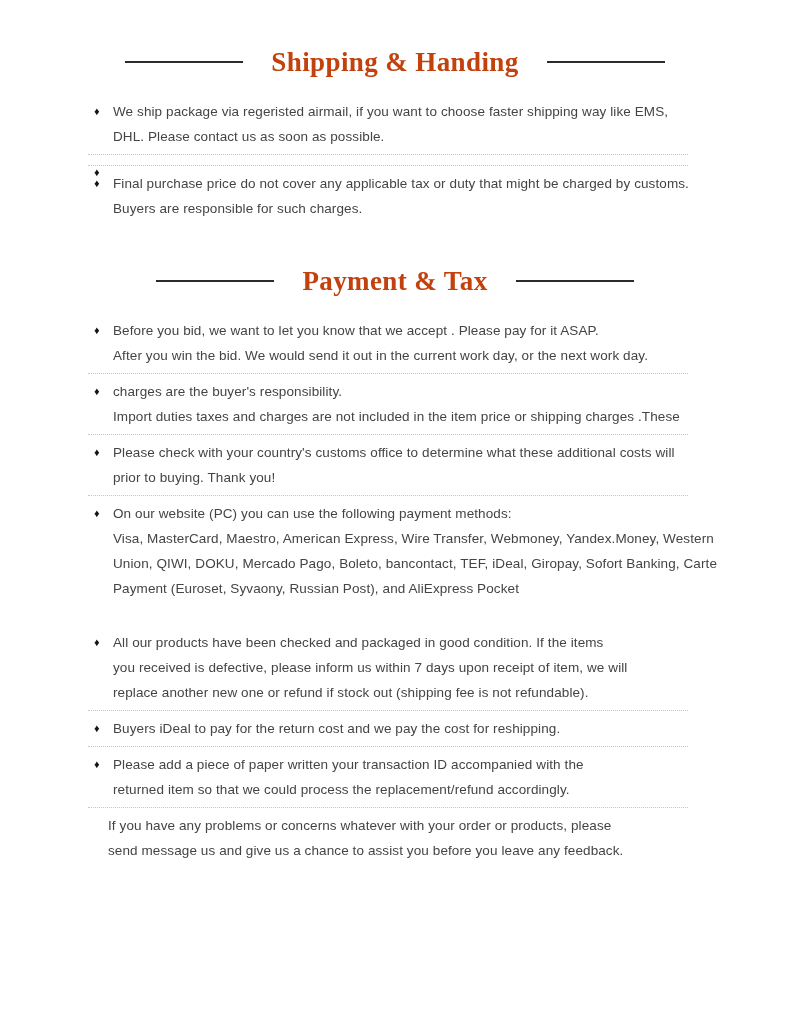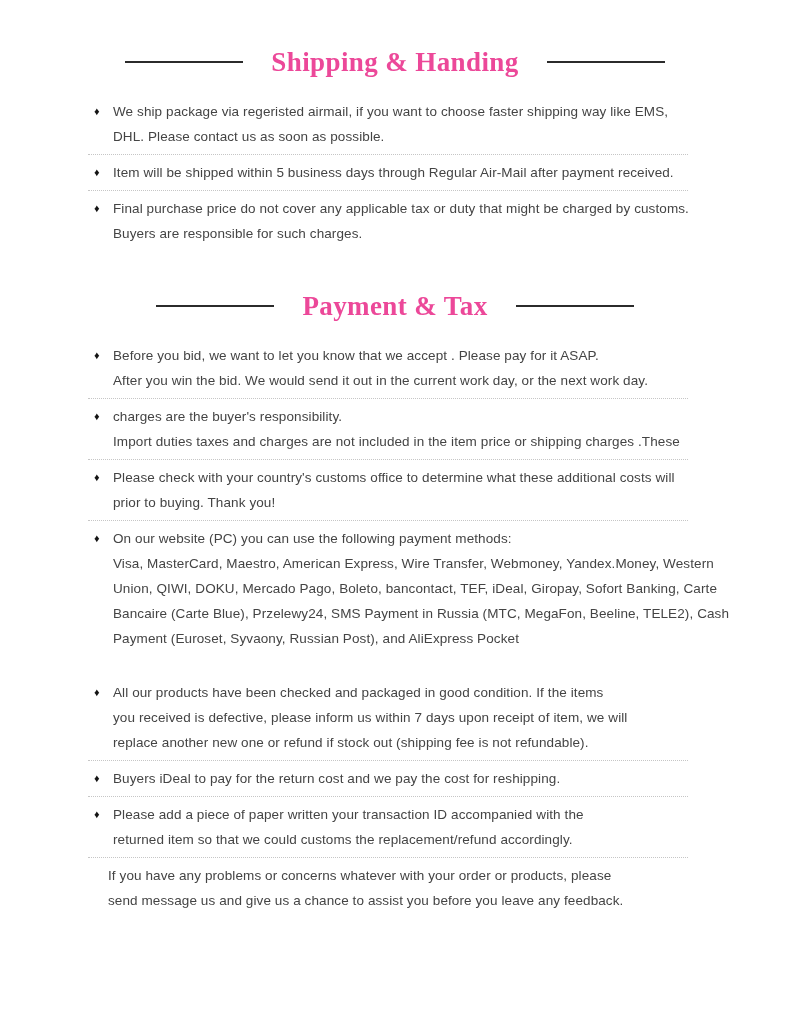--- a/index.html
+++ b/index.html
@@ -20,21 +20,21 @@
     justify-content: center;
     column-gap: 28px;
     height: 34px;
     margin-bottom: 15px;
   }
   .section-title {
     font-family: "Liberation Serif", "DejaVu Serif", serif;
     font-size: 27px;
     font-weight: 700;
     letter-spacing: 0.4px;
-    color: #ec4899;
+    color: #c2410c;
     white-space: nowrap;
   }
   .hline {
     width: 118px;
     height: 2px;
     background: #2b2b2b;
   }
   .items {
     width: 600px;
     margin-left: 88px;
@@ -77,21 +77,20 @@
       <span class="hline"></span>
     </div>
     <div class="items">
       <div class="item">
         <span class="bullet">♦</span>
         <div class="tline">We ship package via regeristed airmail, if you want to choose faster shipping way like EMS,</div>
         <div class="tline">DHL. Please contact us as soon as possible.</div>
       </div>
       <div class="item">
         <span class="bullet">♦</span>
-        <div class="tline">Item will be shipped within 5 business days through Regular Air-Mail after payment received.</div>
       </div>
       <div class="item">
         <span class="bullet">♦</span>
         <div class="tline">Final purchase price do not cover any applicable tax or duty that might be charged by customs.</div>
         <div class="tline">Buyers are responsible for such charges.</div>
       </div>
     </div>
   </section>
 
   <section class="sec-payment">
@@ -114,42 +113,41 @@
       <div class="item">
         <span class="bullet">♦</span>
         <div class="tline">Please check with your country's customs office to determine what these additional costs will</div>
         <div class="tline">prior to buying. Thank you!</div>
       </div>
       <div class="item">
         <span class="bullet">♦</span>
         <div class="tline">On our website (PC) you can use the following payment methods:</div>
         <div class="tline">Visa, MasterCard, Maestro, American Express, Wire Transfer, Webmoney, Yandex.Money, Western</div>
         <div class="tline">Union, QIWI, DOKU, Mercado Pago, Boleto, bancontact, TEF, iDeal, Giropay, Sofort Banking, Carte</div>
-        <div class="tline">Bancaire (Carte Blue), Przelewy24, SMS Payment in Russia (MTC, MegaFon, Beeline, TELE2), Cash</div>
         <div class="tline">Payment (Euroset, Syvaony, Russian Post), and AliExpress Pocket</div>
       </div>
     </div>
   </section>
 
   <section class="sec-warranty">
     <div class="items">
       <div class="item">
         <span class="bullet">♦</span>
         <div class="tline">All our products have been checked and packaged in good condition. If the items</div>
         <div class="tline">you received is defective, please inform us within 7 days upon receipt of item, we will</div>
         <div class="tline">replace another new one or refund if stock out (shipping fee is not refundable).</div>
       </div>
       <div class="item">
         <span class="bullet">♦</span>
         <div class="tline">Buyers iDeal to pay for the return cost and we pay the cost for reshipping.</div>
       </div>
       <div class="item">
         <span class="bullet">♦</span>
         <div class="tline">Please add a piece of paper written your transaction ID accompanied with the</div>
-        <div class="tline">returned item so that we could customs the replacement/refund accordingly.</div>
+        <div class="tline">returned item so that we could process the replacement/refund accordingly.</div>
       </div>
       <div class="item note">
         <div class="tline">If you have any problems or concerns whatever with your order or products, please</div>
         <div class="tline">send message us and give us a chance to assist you before you leave any feedback.</div>
       </div>
     </div>
   </section>
 
 </div>
 

